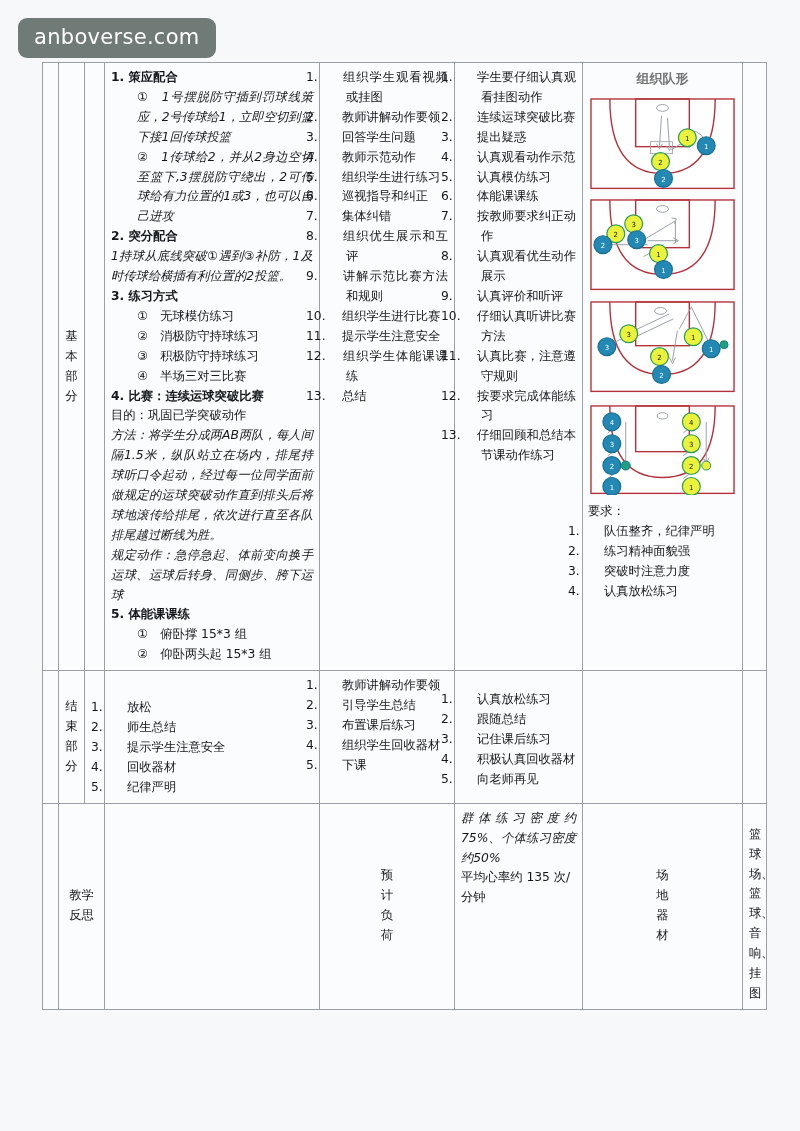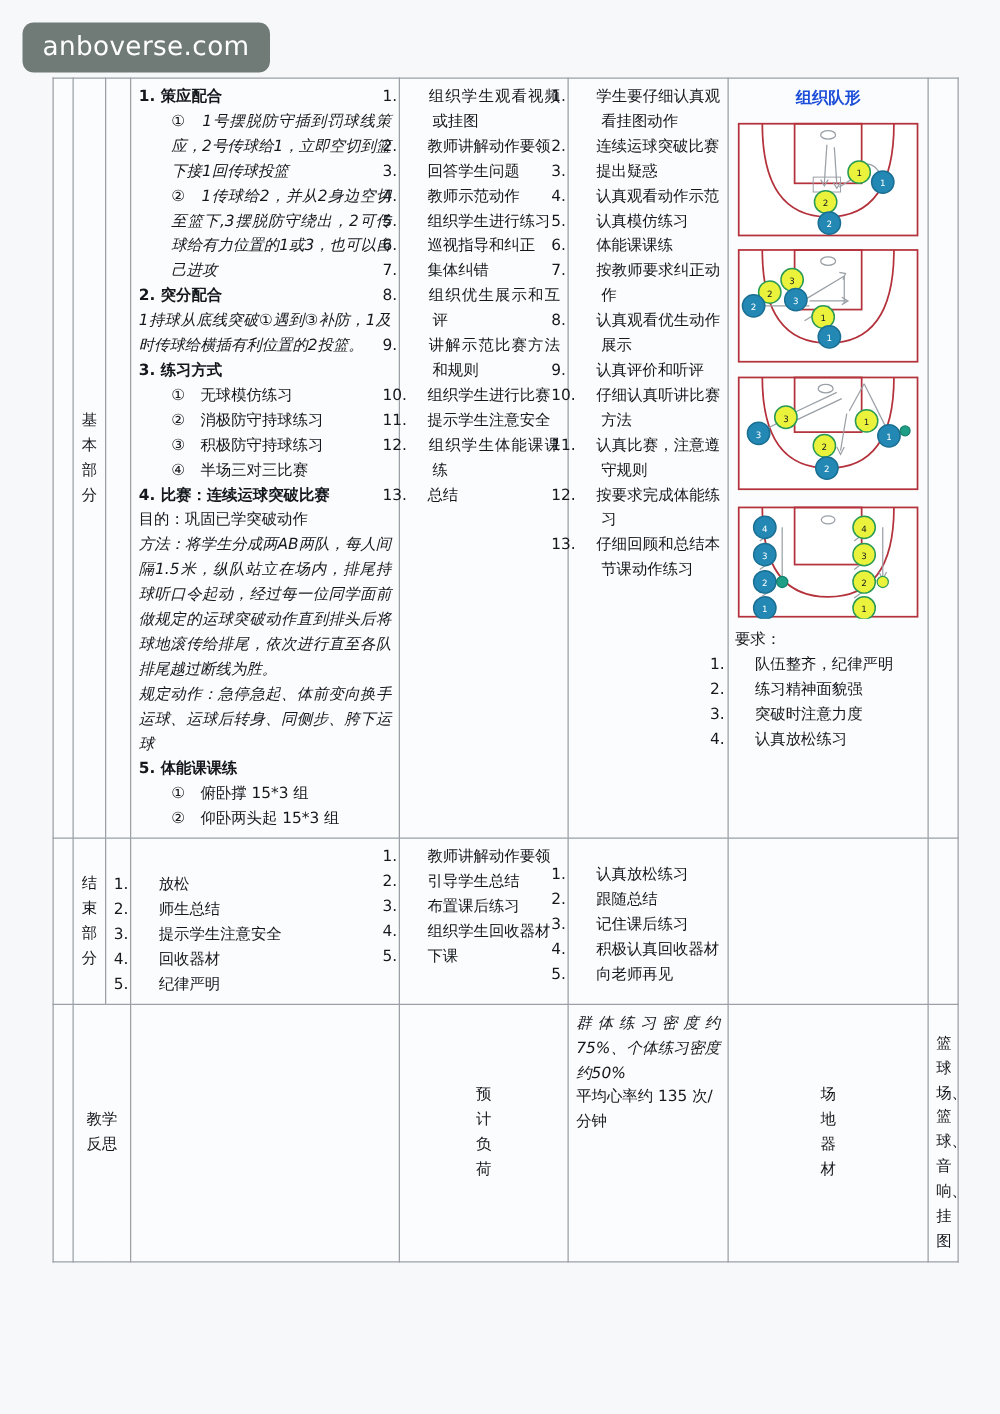--- a/index.html
+++ b/index.html
@@ -115,21 +115,21 @@
     width: 100%;
     display: block;
     margin: 0 0 6px 0;
   }
   .diagram:last-of-type { margin-bottom: 7px; }
   .diagram-title {
     text-align: center;
     font-weight: bold;
     font-size: 13px;
     margin: 1px 0 7px 0;
-    color: #1d4ed8;
+    color: #737373;
   }
   .req-title { margin: 0; }
   ol.req {
     margin: 0;
     padding: 0;
     list-style: none;
   }
   ol.req li {
     padding: 0 0 0 20px;
     text-indent: -20px;

